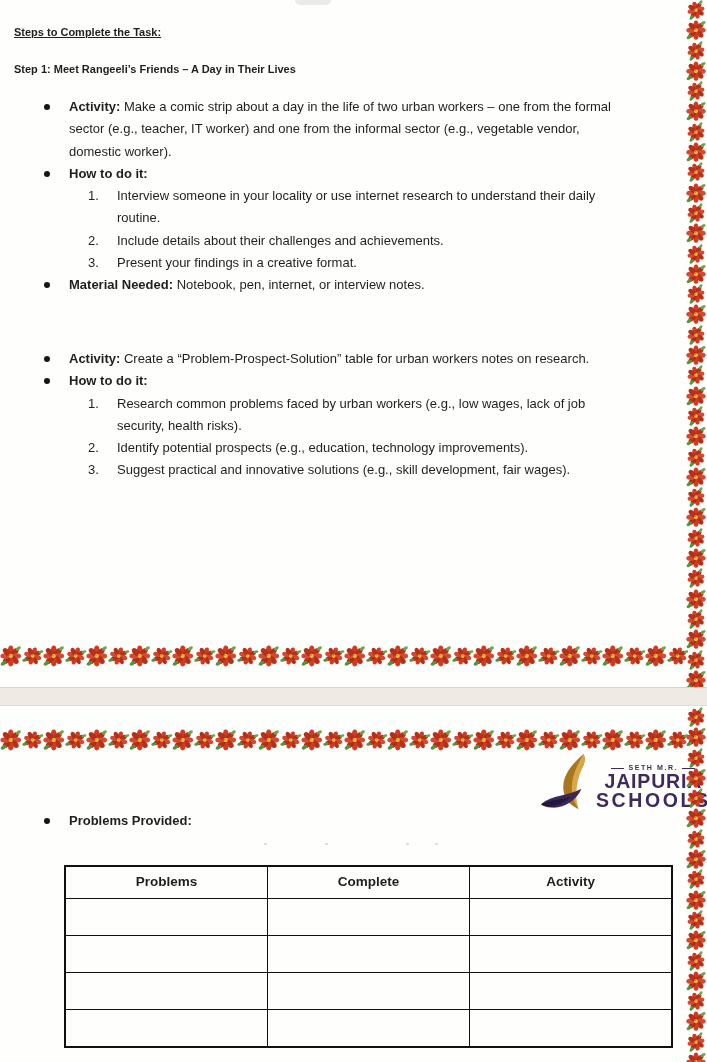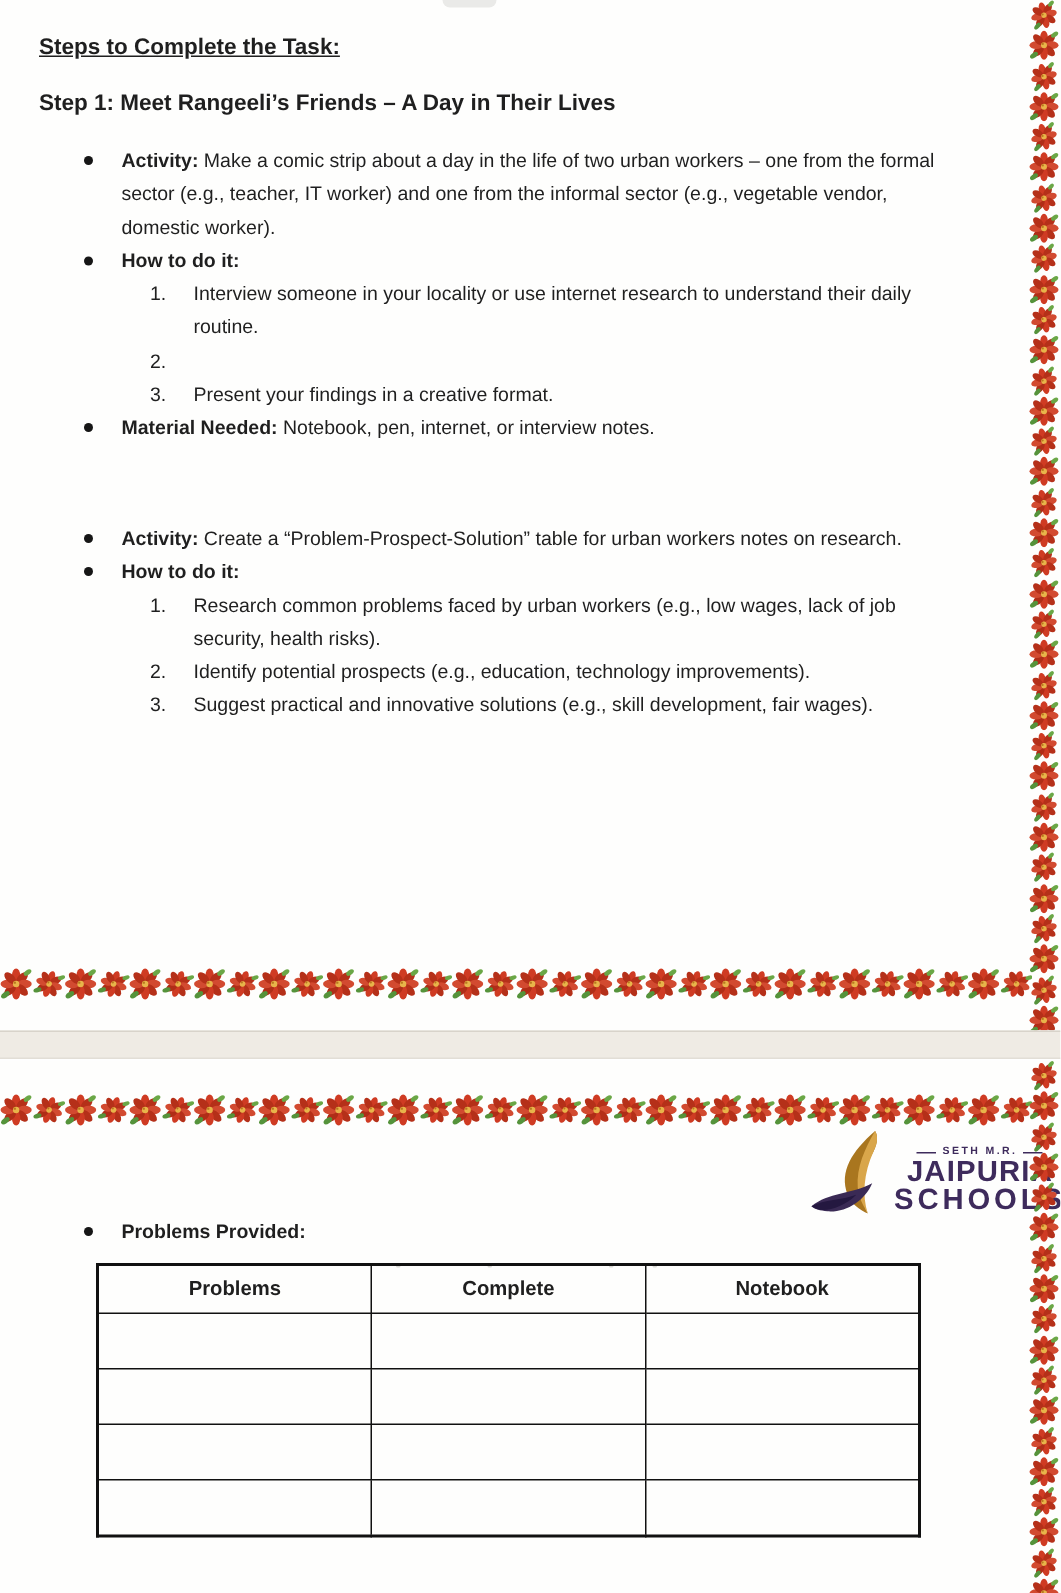--- a/index.html
+++ b/index.html
@@ -13,22 +13,22 @@
     background:#fff;color:var(--text);
     font-family:"Liberation Sans","DejaVu Sans",sans-serif;
     font-size:13px;line-height:22.3px;
   }
   .page{position:absolute;left:0;width:707px;background:var(--page-bg);overflow:hidden;}
   #page1{top:0;height:687px;}
   #page-gap{position:absolute;top:687px;left:0;width:707px;height:19px;background:var(--gap-bg);
     border-top:1px solid var(--gap-border);border-bottom:1px solid #e2ded6;box-sizing:border-box;}
   #page2{top:707px;height:355px;}
 
-  .abs{position:absolute;left:16px;width:643px;box-sizing:border-box;}
-  .title{left:26px;width:660px;font-weight:bold;font-size:15px;}
+  .abs{position:absolute;left:4px;width:643px;box-sizing:border-box;}
+  .title{left:14px;width:660px;font-weight:bold;font-size:11px;}
   .underline{text-decoration:underline;}
   .bullet-item{padding-left:65px;padding-right:14px;}
   .bullet-dot{position:absolute;left:40px;top:8px;width:6px;height:6px;border-radius:50%;background:#161616;}
   .num-item{padding-left:113px;padding-right:10px;}
   .num{position:absolute;left:84px;top:0;}
   .wrap{white-space:pre-line;}
   b{font-weight:bold;}
 
   
   .floral-h{position:absolute;left:0;width:688px;height:23px;display:flex;overflow:hidden;}
@@ -50,21 +50,21 @@
   .logo{position:absolute;left:540px;top:45px;width:150px;height:60px;display:flex;align-items:flex-start;}
   .logo-swoosh{width:54px;height:60px;flex:none;}
   .logo-text{display:flex;flex-direction:column;align-items:center;margin-left:2px;margin-top:12px;color:var(--logo-purple);}
   .seth-row{display:flex;align-items:center;gap:4px;}
   .seth-row .dash{width:13px;height:0;border-top:1.3px solid var(--logo-purple);}
   .seth{font-size:7px;font-weight:bold;letter-spacing:1.6px;line-height:8px;}
   .jaipuria{font-size:19.5px;font-weight:bold;letter-spacing:.8px;line-height:19px;}
   .schools{font-size:19.5px;font-weight:bold;letter-spacing:2.6px;line-height:19px;}
 
   
-  .tpl-table{position:absolute;left:64px;top:135px;border-collapse:collapse;table-layout:fixed;width:550px;}
+  .tpl-table{position:absolute;left:64px;top:158px;border-collapse:collapse;table-layout:fixed;width:609px;}
   .tpl-table th,.tpl-table td{border:1.6px solid #111;}
   .tpl-table{border:2.2px solid #111;}
   .tpl-table th{height:29px;font-size:13.5px;font-weight:bold;text-align:center;vertical-align:middle;}
   .tpl-table td{height:34px;}
 </style>
 </head>
 <body>
 
 <div class="page" id="page1">
   <div class="smudge"></div>
@@ -85,20 +85,21 @@
     <b>How to do it:</b>
   </div>
 
   <div class="abs num-item" style="top:185px">
     <span class="num">1.</span>
     <span class="wrap">Interview someone in your locality or use internet research to understand their daily
 routine.</span>
   </div>
   <div class="abs num-item" style="top:230px">
     <span class="num">2.</span>
+    <span class="wrap">Include details about their challenges and achievements.</span>
   </div>
   <div class="abs num-item" style="top:252px">
     <span class="num">3.</span>
     <span class="wrap">Present your findings in a creative format.</span>
   </div>
 
   <div class="abs bullet-item" style="top:274px">
     <span class="bullet-dot"></span>
     <b>Material Needed:</b><span class="wrap"> Notebook, pen, internet, or interview notes.</span>
   </div>
@@ -1540,21 +1541,21 @@
       <i style="left:325px"></i>
       <i style="left:406px"></i>
       <i style="left:435px"></i>
   </div>
 
   <table class="tpl-table">
     <thead>
       <tr>
         <th>Problems</th>
         <th>Complete</th>
-        <th>Notebook</th>
+        <th>Activity</th>
       </tr>
     </thead>
     <tbody>
       <tr>
           <td></td>
           <td></td>
           <td></td>
         </tr>
       <tr>
           <td></td>

